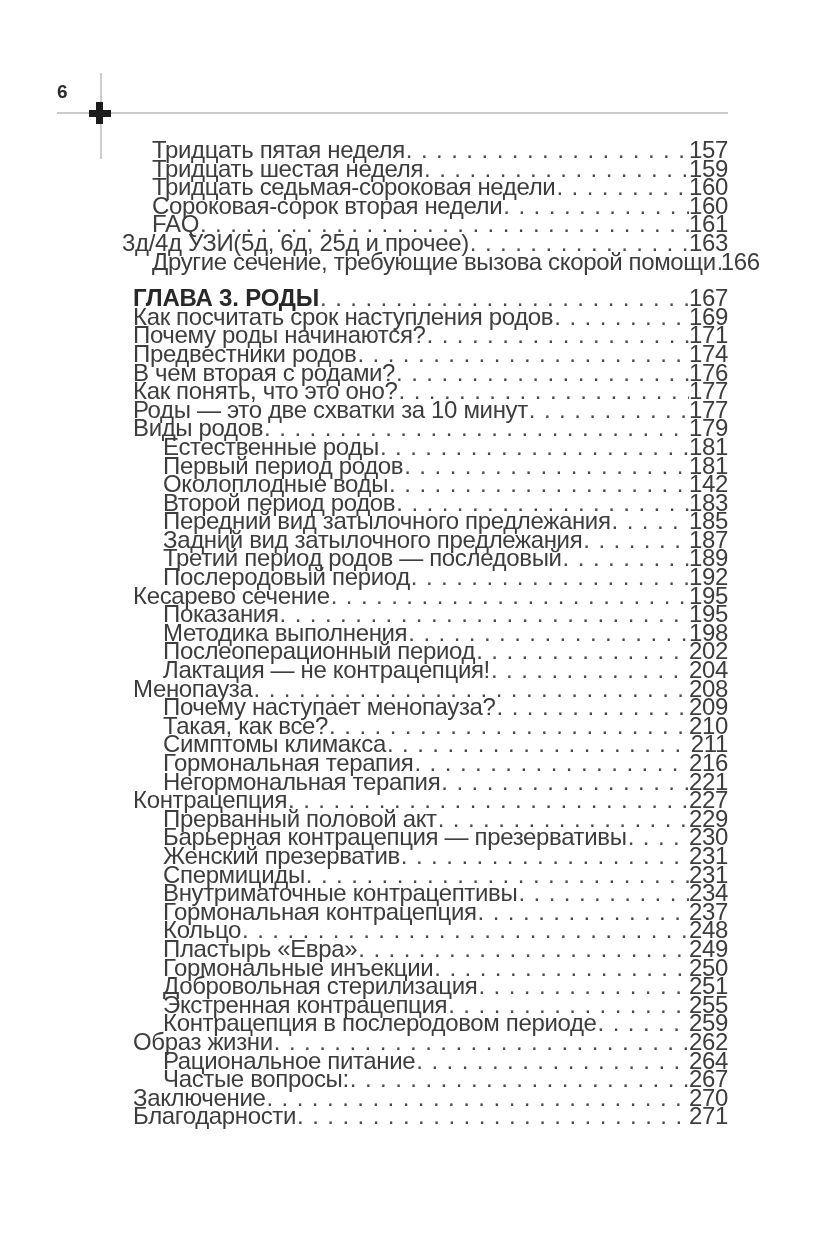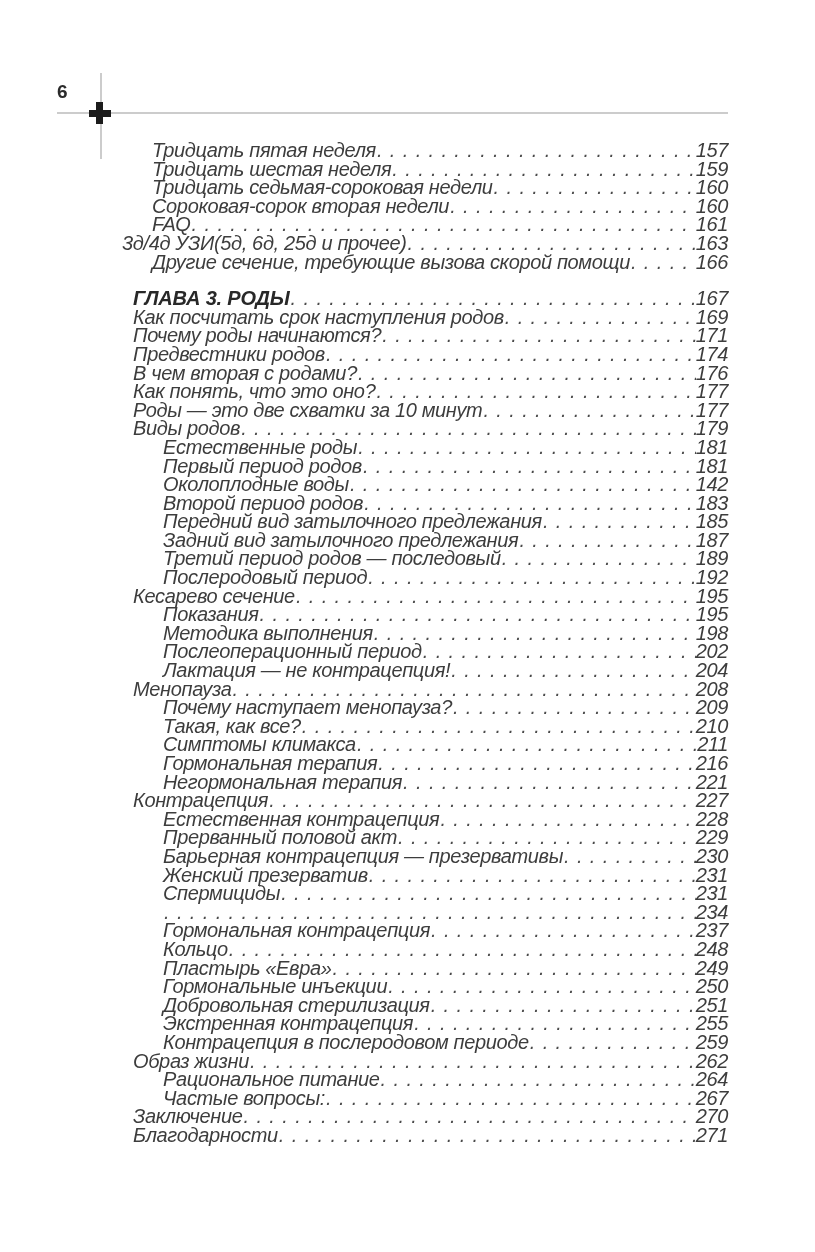--- a/index.html
+++ b/index.html
@@ -60,24 +60,23 @@
     height: 22px;
     background: #1c1c1c;
   }
 
   
   .toc {
     position: absolute;
     left: 122px;
     top: 141px;
     width: 606px;
-    font-size: 20px;
+    font-size: 24px;
     line-height: 18.6px;
     letter-spacing: -0.35px;
-    font-style: italic;
   }
   .toc-block + .toc-block { margin-top: 18px; margin-left: 11px; }
 
   .toc-row {
     display: flex;
     align-items: stretch;
   }
   .toc-row.level-2 { padding-left: 30px; }
 
   .toc-label {
@@ -295,45 +294,41 @@
           <span class="toc-label">Негормональная терапия</span>
           <span class="toc-leader"></span>
           <span class="toc-page">221</span>
         </div>
         <div class="toc-row level-1">
           <span class="toc-label">Контрацепция</span>
           <span class="toc-leader"></span>
           <span class="toc-page">227</span>
         </div>
         <div class="toc-row level-2">
-          <span class="toc-label">Естественная контрацепция</span>
-          <span class="toc-leader"></span>
-          <span class="toc-page">228</span>
-        </div>
-        <div class="toc-row level-2">
           <span class="toc-label">Прерванный половой акт</span>
           <span class="toc-leader"></span>
           <span class="toc-page">229</span>
         </div>
         <div class="toc-row level-2">
           <span class="toc-label">Барьерная контрацепция — презервативы</span>
           <span class="toc-leader"></span>
           <span class="toc-page">230</span>
         </div>
         <div class="toc-row level-2">
           <span class="toc-label">Женский презерватив</span>
           <span class="toc-leader"></span>
           <span class="toc-page">231</span>
         </div>
         <div class="toc-row level-2">
           <span class="toc-label">Спермициды</span>
           <span class="toc-leader"></span>
           <span class="toc-page">231</span>
         </div>
         <div class="toc-row level-2">
+          <span class="toc-label">Внутриматочные контрацептивы</span>
           <span class="toc-leader"></span>
           <span class="toc-page">234</span>
         </div>
         <div class="toc-row level-2">
           <span class="toc-label">Гормональная контрацепция</span>
           <span class="toc-leader"></span>
           <span class="toc-page">237</span>
         </div>
         <div class="toc-row level-2">
           <span class="toc-label">Кольцо</span>

